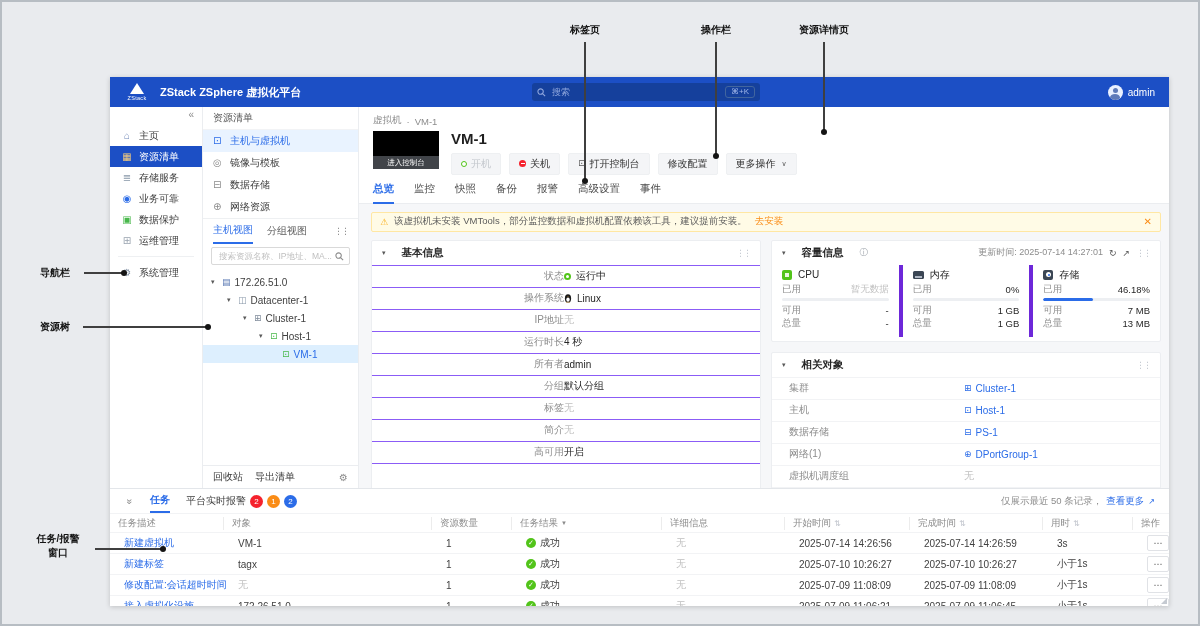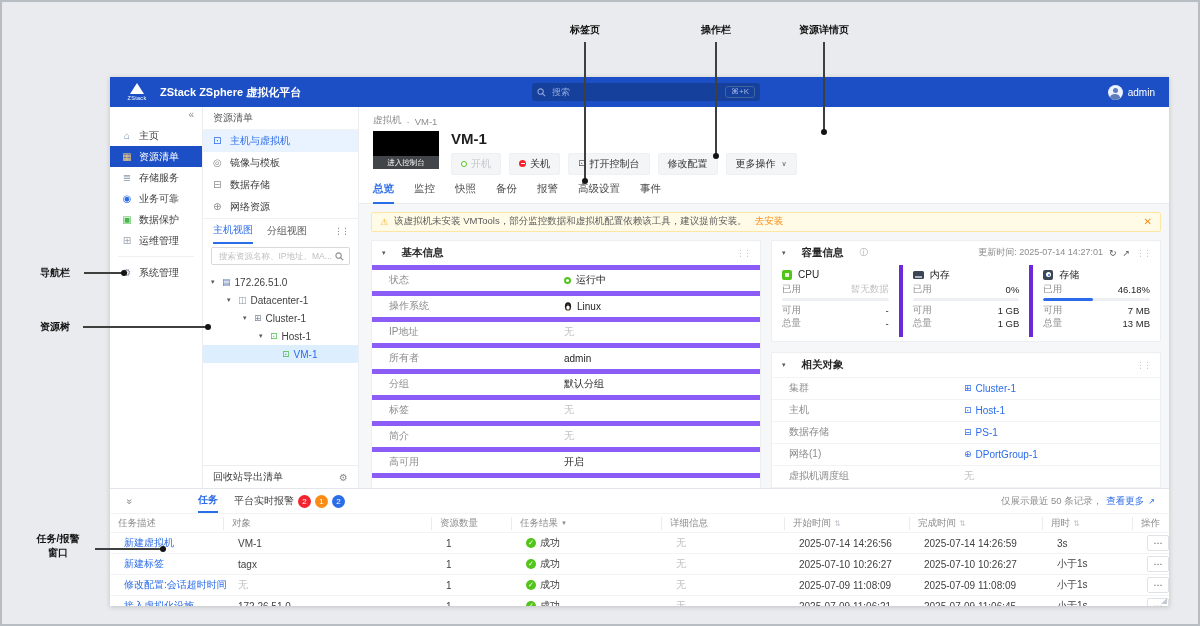--- a/index.html
+++ b/index.html
@@ -54,21 +54,21 @@
   .rp-search{margin:4px 8px;height:18px;border:1px solid #d9d9d9;border-radius:2px;display:flex;align-items:center;
              padding:0 5px;box-sizing:border-box;flex:none;}
   .rp-search input{flex:1;border:none;outline:none;font-size:8.5px;color:#595959;font-family:inherit;min-width:0;background:transparent;}
   .rp-search input::placeholder{color:#bfbfbf;}
   .tree{margin-top:4px;}
   .tree-row{height:18px;display:flex;align-items:center;gap:4px;font-size:10px;color:#404040;cursor:pointer;}
   .tree-row .caret{font-size:7px;color:#595959;width:7px;flex:none;}
   .tree-row .ti{font-size:9px;line-height:1;flex:none;}
   .tree-row.sel{background:#ddeffe;color:#2b6ce8;}
   .rp-footer{position:absolute;left:0;right:0;bottom:0;height:22px;border-top:1px solid #ebedf0;display:flex;align-items:center;
-             padding:0 10px;font-size:10px;color:#404040;background:#fff;}
+             gap:12px;padding:0 10px;font-size:10px;color:#404040;background:#fff;}
   .rp-gear{margin-left:auto;color:#8c8c8c;font-size:10px;cursor:pointer;}
   
   .main{flex:1;display:flex;flex-direction:column;min-width:0;background:#fff;}
   .crumbs{height:20px;display:flex;align-items:flex-end;gap:5px;padding:0 14px;font-size:9.5px;color:#8c8c8c;flex:none;}
   .vmheader{display:flex;gap:12px;padding:4px 14px 0;flex:none;}
   .thumb{width:66px;height:38px;background:#000;position:relative;flex:none;cursor:pointer;}
   .thumb-bar{position:absolute;left:0;right:0;bottom:0;height:13px;background:rgba(70,74,79,.92);color:#fff;font-size:7.5px;
              display:flex;align-items:center;justify-content:center;}
   .vh-right{display:flex;flex-direction:column;gap:5px;min-width:0;}
   .vm-title{font-size:15px;font-weight:bold;color:#1f1f1f;line-height:1.1;}
@@ -90,21 +90,21 @@
   .warn-ic{color:#faad14;font-size:9px;margin-right:6px;}
   .warn-link{color:#fa8c16;margin-left:8px;cursor:pointer;}
   .warn-x{margin-left:auto;color:#fa8c16;font-size:10px;cursor:pointer;}
   .cols{display:flex;gap:10px;margin-top:8px;height:255px;overflow:hidden;}
   .card{background:#fff;border:1px solid #eceef1;border-radius:2px;box-sizing:border-box;overflow:hidden;}
   .card-h{height:24px;display:flex;align-items:center;padding:0 10px;font-size:10.5px;font-weight:bold;color:#262626;gap:16px;}
   .card-h .caret{font-size:7px;color:#595959;font-weight:normal;}
   .handle{margin-left:auto;color:#c5cad1;font-size:9px;letter-spacing:-2px;cursor:grab;font-weight:normal;}
   .leftcol{width:390px;flex:none;height:100%;}
   .rightcol{flex:1;display:flex;flex-direction:column;gap:10px;min-width:0;}
-  .inforow{height:21px;display:flex;align-items:center;border-top:5px solid #8b5cf6;padding:0 10px 0 17px;font-size:10px;}
+  .inforow{height:21px;display:flex;align-items:center;border-top:1px solid #8b5cf6;padding:0 10px 0 17px;font-size:10px;text-align:right;}
   .inforow .lab{width:175px;color:#8c8c8c;flex:none;}
   .inforow .val{color:#262626;display:flex;align-items:center;gap:5px;min-width:0;white-space:nowrap;}
   .muted{color:#bfbfbf !important;}
   .stat-dot{width:7px;height:7px;border-radius:50%;border:2px solid #52c41a;background:#fff;box-sizing:border-box;flex:none;}
   
   .capcard{height:102px;flex:none;}
   .cap-meta{margin-left:auto;display:flex;align-items:center;gap:6px;font-weight:normal;}
   .cap-upd{font-size:9px;color:#8c8c8c;}
   .cap-ic{color:#595959;font-size:9px;cursor:pointer;}
   .info-i{color:#9aa0a8;font-size:8.5px;font-weight:normal;}
@@ -127,21 +127,21 @@
   .relcard{flex:1;min-height:0;}
   .relrow{height:21px;display:flex;align-items:center;border-top:1px solid #f2f3f5;padding:0 10px 0 17px;font-size:10px;}
   .relrow .lab{width:175px;color:#8c8c8c;flex:none;}
   .rlink{color:#2b6ce8;display:flex;align-items:center;gap:4px;cursor:pointer;}
   .rlink .si{font-size:9px;}
   
   .taskpanel{height:117px;flex:none;border-top:1px solid #e3e6ea;background:#fff;display:flex;flex-direction:column;overflow:hidden;position:relative;}
   .tp-bar{height:24px;display:flex;align-items:center;padding:0 14px;gap:16px;flex:none;border-bottom:1px solid #f2f3f5;}
   .tp-collapse{color:#8c8c8c;font-size:10px;transform:rotate(90deg);cursor:pointer;width:10px;text-align:center;}
   .tp-tab{font-size:10px;color:#404040;height:100%;display:flex;align-items:center;gap:4px;cursor:pointer;}
-  .tp-tab.sel{color:#2b6ce8;font-weight:bold;border-bottom:2px solid #2b6ce8;box-sizing:border-box;margin-left:48px;}
+  .tp-tab.sel{color:#2b6ce8;font-weight:bold;border-bottom:2px solid #2b6ce8;box-sizing:border-box;}
   .badge{width:13px;height:13px;border-radius:50%;color:#fff;font-size:8px;display:flex;align-items:center;justify-content:center;flex:none;}
   .b-red{background:#f5222d;} .b-org{background:#fa8c16;} .b-blu{background:#2b6ce8;}
   .tp-right{margin-left:auto;display:flex;align-items:center;gap:4px;font-size:9.5px;color:#8c8c8c;}
   .tp-more{color:#2b6ce8;cursor:pointer;}
   .tp-ext{color:#2b6ce8;font-size:8px;cursor:pointer;}
   .tp-head{height:18px;display:flex;align-items:center;padding:0 0 0 8px;font-size:9.5px;color:#8c8c8c;flex:none;justify-content:space-between;}
   .tp-row{height:20px;display:flex;align-items:center;padding:0 0 0 14px;font-size:10px;color:#404040;border-top:1px solid #f2f3f5;flex:none;}
   .cell{box-sizing:border-box;padding-left:8px;border-left:1px solid transparent;white-space:nowrap;overflow:hidden;display:flex;align-items:center;gap:4px;}
   .tp-head .cell{border-left-color:#ececec;gap:3px;}
   .tp-head .cell.c1, .tp-row .cell.c1{border-left:none;padding-left:0;}
@@ -361,20 +361,24 @@
                       <path d="M3.3 3.4l.7.9.7-.9z" fill="#f6a623"></path>
                     </svg>
                     <span>Linux</span>
                   </span>
                 </div>
               <div class="inforow">
                   <span class="lab">IP地址</span>
                   <span class="val muted">无</span>
                 </div>
               <div class="inforow">
+                  <span class="lab">运行时长</span>
+                  <span class="val">4 秒</span>
+                </div>
+              <div class="inforow">
                   <span class="lab">所有者</span>
                   <span class="val">admin</span>
                 </div>
               <div class="inforow">
                   <span class="lab">分组</span>
                   <span class="val">默认分组</span>
                 </div>
               <div class="inforow">
                   <span class="lab">标签</span>
                   <span class="val muted">无</span>

